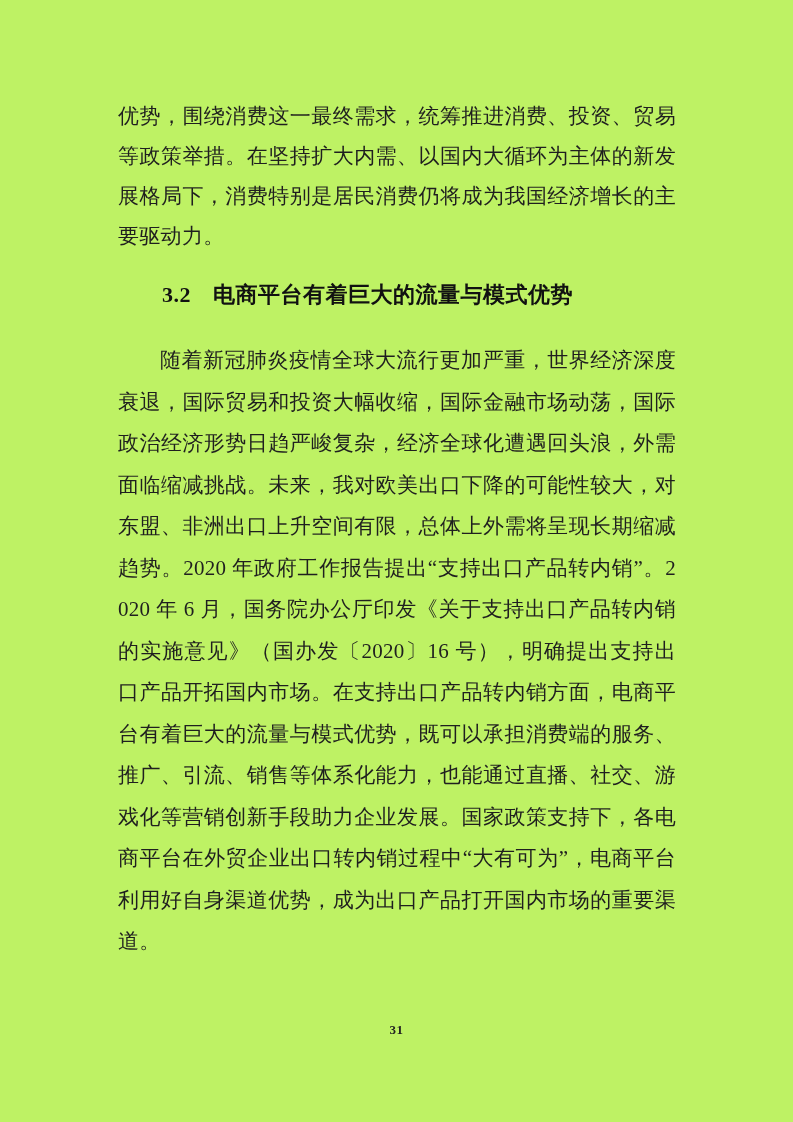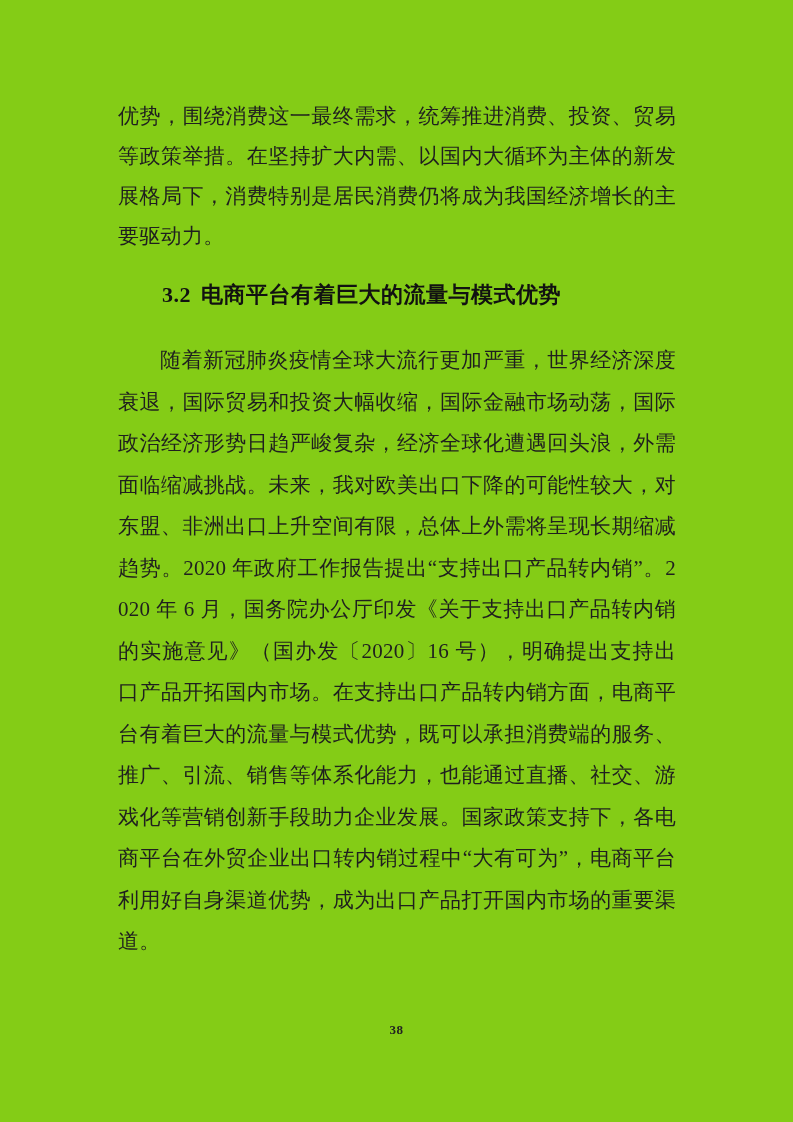--- a/index.html
+++ b/index.html
@@ -4,21 +4,21 @@
 <style>
   html, body {
     margin: 0;
     padding: 0;
     background: #ffffff;
   }
   .page {
     position: relative;
     width: 793px;
     height: 1122px;
-    background: #84cc16;
+    background: #bef264;
     overflow: hidden;
     font-family: "Liberation Serif", "DejaVu Serif", serif;
     color: #1f1f1f;
   }
   .content {
     position: absolute;
     left: 118px;
     top: 96px;
     width: 558px;
   }
@@ -41,21 +41,21 @@
     padding: 0;
     font-size: 22px;
     line-height: 42px;
     font-weight: 700;
     text-indent: 2em;
     text-align: left;
     letter-spacing: 0.5px;
     color: #111111;
   }
   .section-heading .heading-num {
-    margin-right: 10px;
+    margin-right: 22px;
   }
   .page-footer {
     position: absolute;
     left: 0;
     top: 1020px;
     width: 100%;
     text-align: center;
   }
   .page-number {
     font-size: 13px;
@@ -74,15 +74,15 @@
 
     <h2 class="section-heading">
       <span class="heading-num">3.2</span><span>电商平台有着巨大的流量与模式优势</span>
     </h2>
 
     <p class="para body-para">随着新冠肺炎疫情全球大流行更加严重，世界经济深度衰退，国际贸易和投资大幅收缩，国际金融市场动荡，国际政治经济形势日趋严峻复杂，经济全球化遭遇回头浪，外需面临缩减挑战。未来，我对欧美出口下降的可能性较大，对东盟、非洲出口上升空间有限，总体上外需将呈现长期缩减趋势。2020 年政府工作报告提出“支持出口产品转内销”。2020 年 6 月，国务院办公厅印发《关于支持出口产品转内销的实施意见》（国办发〔2020〕16 号），明确提出支持出口产品开拓国内市场。在支持出口产品转内销方面，电商平台有着巨大的流量与模式优势，既可以承担消费端的服务、推广、引流、销售等体系化能力，也能通过直播、社交、游戏化等营销创新手段助力企业发展。国家政策支持下，各电商平台在外贸企业出口转内销过程中“大有可为”，电商平台利用好自身渠道优势，成为出口产品打开国内市场的重要渠道。</p>
 
   </div>
 
   <div class="page-footer">
-    <span class="page-number">38</span>
+    <span class="page-number">31</span>
   </div>
 </div>
 
 </body></html>

